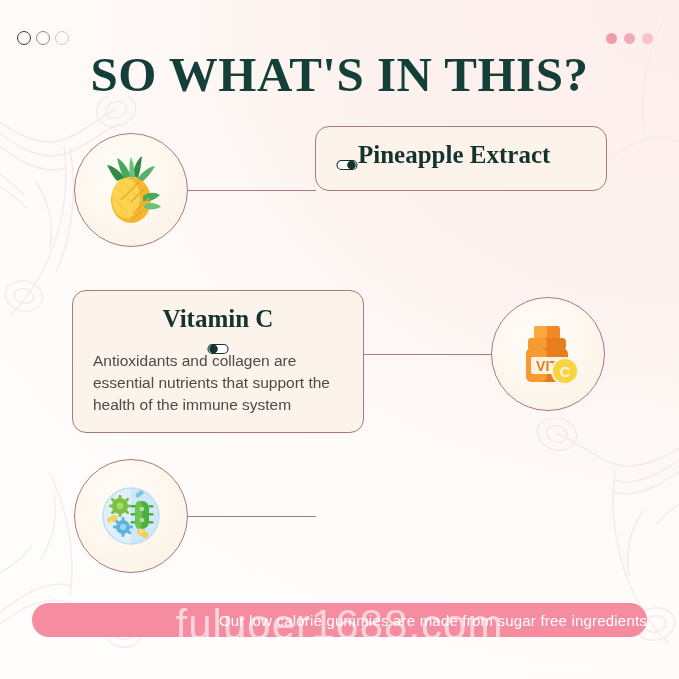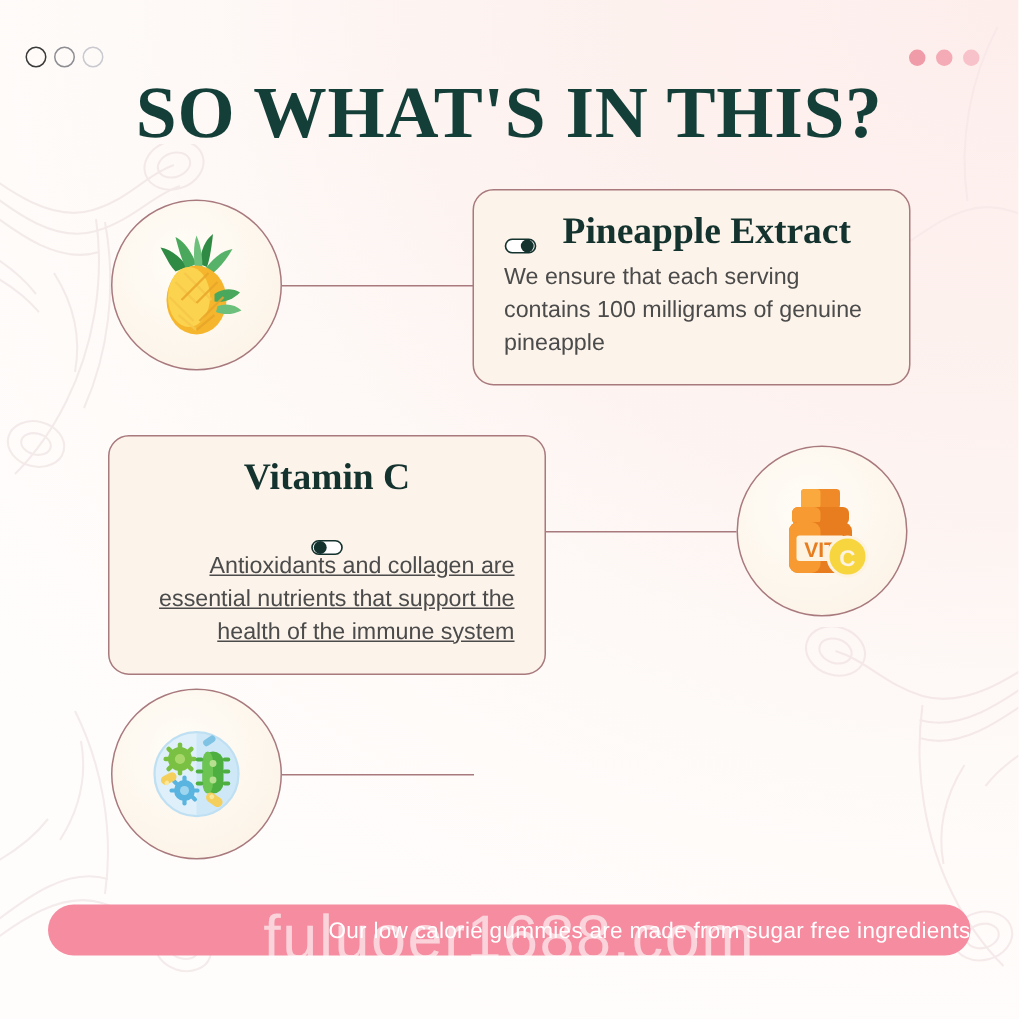--- a/index.html
+++ b/index.html
@@ -70,28 +70,28 @@
     border:1.2px solid #a8797d;
     border-radius:14px;
     padding:14px 20px 16px;
   }
   .card-r{left:315px;width:292px;top:0px;}
   .card-l{left:72px;width:292px;top:0px;}
   .card h3{
     margin:0 0 5px;
     font-family:"Liberation Serif","DejaVu Serif",serif;
     font-weight:700;font-size:25px;line-height:1.1;color:#14332e;
-    display:flex;align-items:center;gap:17px;white-space:nowrap;
+    display:flex;align-items:center;gap:0;white-space:nowrap;
   }
   .card.right-al h3{justify-content:flex-end;flex-direction:column;}
   .card p{
     margin:0;font-size:15.5px;line-height:1.42;color:#4b4b4b;
     font-family:"Liberation Sans",sans-serif;
   }
-  .card.right-al p{text-align:right;text-decoration:underline;}
+  .card.right-al p{}
   .bullet{display:inline-block;width:22px;height:12px;flex:0 0 auto;}
 
   
   .banner{
     position:absolute;left:32px;right:32px;bottom:42px;height:34px;
     background:#f58ca0;border-radius:17px;
     display:flex;align-items:center;justify-content:flex-end;
     color:#ffffff;font-size:15px;letter-spacing:.2px;
     font-family:"Liberation Sans",sans-serif;
   }
@@ -199,21 +199,20 @@
     <div class="card card-r">
       <h3>
         <span class="bullet">
           <svg width="22" height="12" viewBox="0 0 22 12">
             <rect x="1" y="1.5" width="20" height="9" rx="4.5" fill="#fff" stroke="#14332e" stroke-width="1.1"></rect>
             <circle cx="15.5" cy="6" r="4.3" fill="#14332e"></circle>
           </svg>
         </span>
         <span>Pineapple Extract</span>
       </h3>
-      <p>We ensure that each serving contains 100 milligrams of genuine pineapple</p>
     </div>
   </div>
 
   <div class="row row-2">
     <div class="iconwrap ic-right">
       <svg width="76" height="76" viewBox="0 0 76 76">
         <rect x="24" y="10" width="26" height="13" rx="2.5" fill="#f08a28"></rect>
         <rect x="24" y="10" width="13" height="13" rx="2.5" fill="#f9a93d"></rect>
         <rect x="18" y="22" width="38" height="12" rx="4" fill="#e87d20"></rect>
         <rect x="18" y="22" width="19" height="12" rx="4" fill="#f69a31"></rect>

